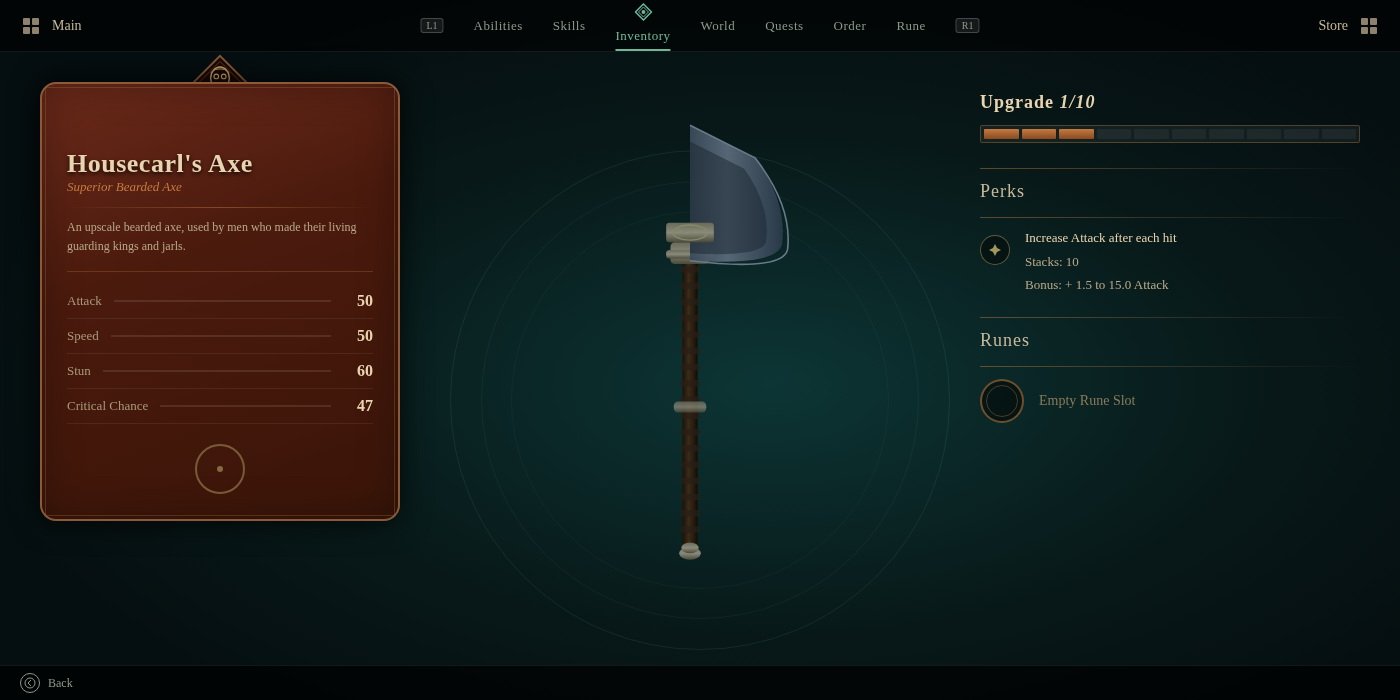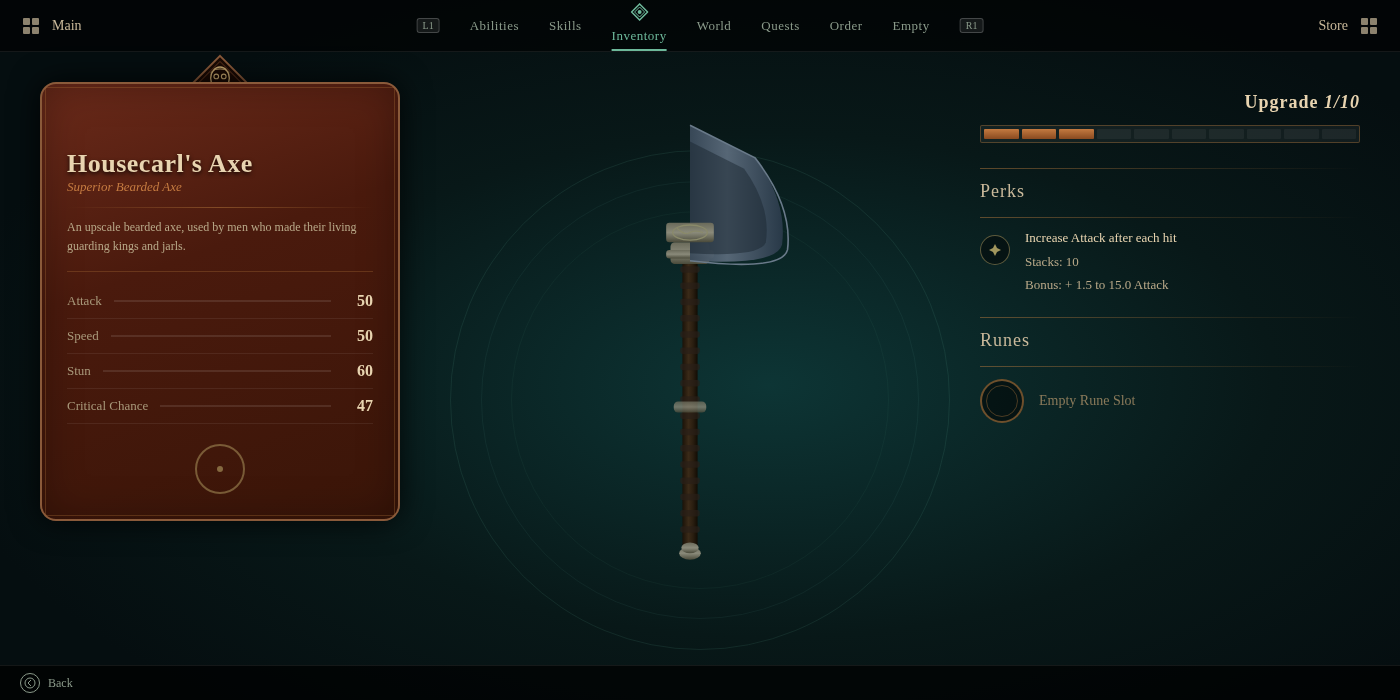--- a/index.html
+++ b/index.html
@@ -280,21 +280,20 @@
 
     
     .right-panel {
       width: 380px;
       flex-shrink: 0;
       padding-top: 10px;
     }
 
     .upgrade-section {
       margin-bottom: 25px;
-      text-align: right;
     }
 
     .section-title {
       color: #c8b89a;
       font-size: 18px;
       margin-bottom: 12px;
       letter-spacing: 1px;
     }
 
     .section-title span {
@@ -471,21 +470,21 @@
         <polygon points="9,1 17,9 9,17 1,9" fill="none" stroke="#6db89a" stroke-width="1.5"></polygon>
         <polygon points="9,4 14,9 9,14 4,9" fill="none" stroke="#6db89a" stroke-width="1"></polygon>
         <circle cx="9" cy="9" r="2" fill="#6db89a"></circle>
       </svg>
       <span class="nav-item active">Inventory</span>
     </div>
 
     <span class="nav-item">World</span>
     <span class="nav-item">Quests</span>
     <span class="nav-item">Order</span>
-    <span class="nav-item">Empty</span>
+    <span class="nav-item">Rune</span>
     <span class="nav-btn">R1</span>
   </div>
 
   <div class="nav-right">
     <span>Store</span>
     <div class="nav-icon">
       <svg width="22" height="22" viewBox="0 0 22 22" fill="none">
         <rect x="3" y="3" width="7" height="7" rx="1" fill="#c8b89a" opacity="0.7"></rect>
         <rect x="12" y="3" width="7" height="7" rx="1" fill="#c8b89a" opacity="0.7"></rect>
         <rect x="3" y="12" width="7" height="7" rx="1" fill="#c8b89a" opacity="0.7"></rect>

